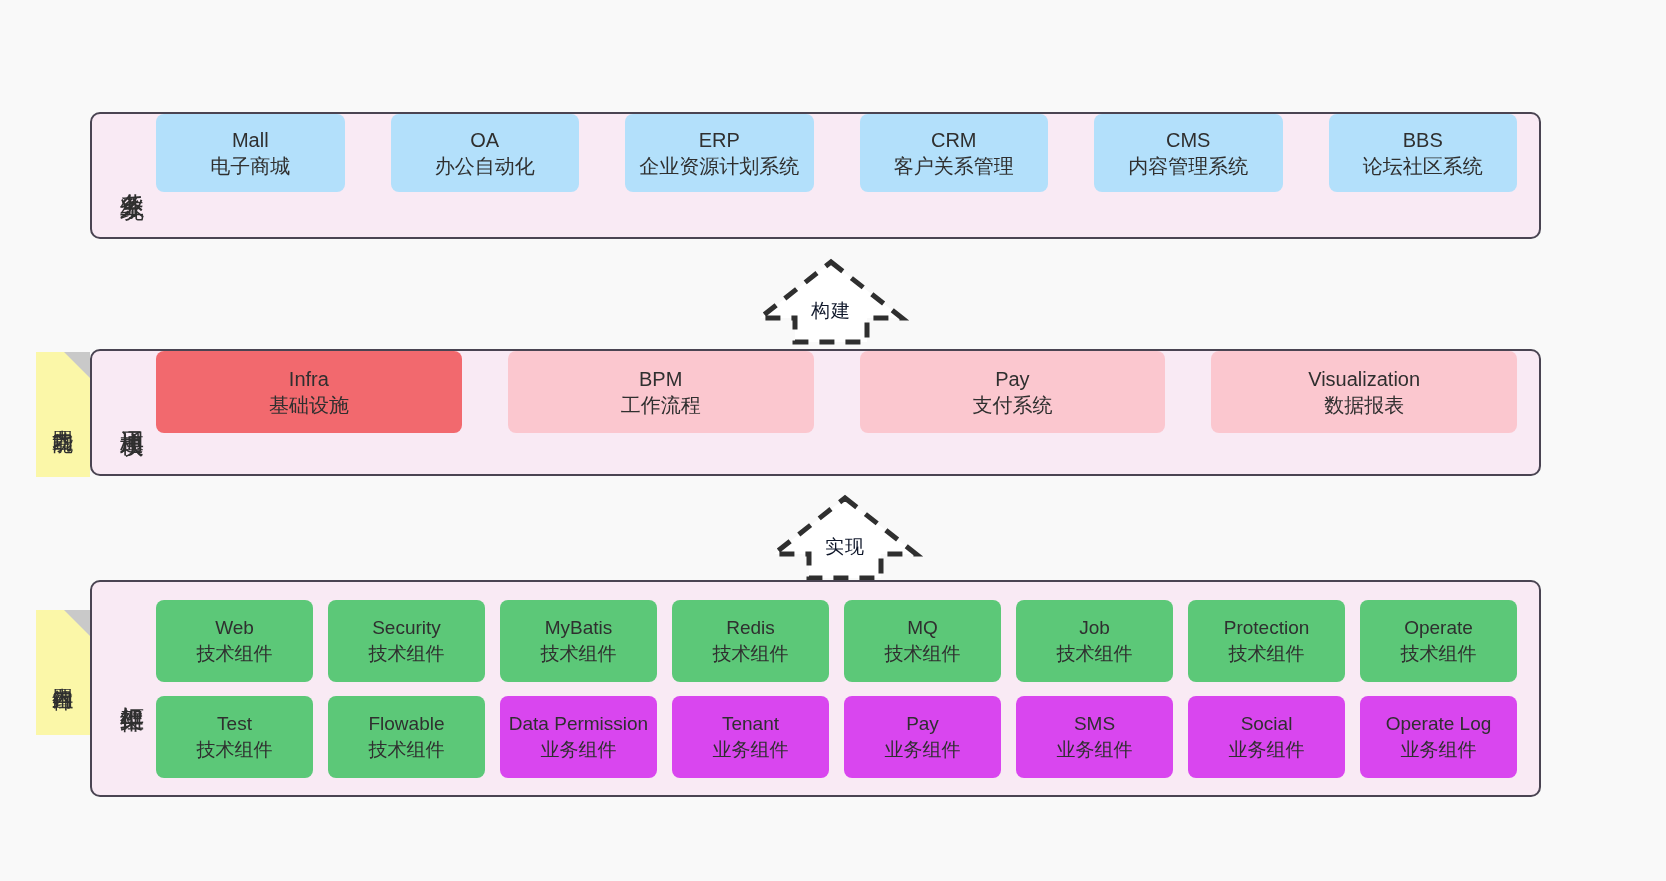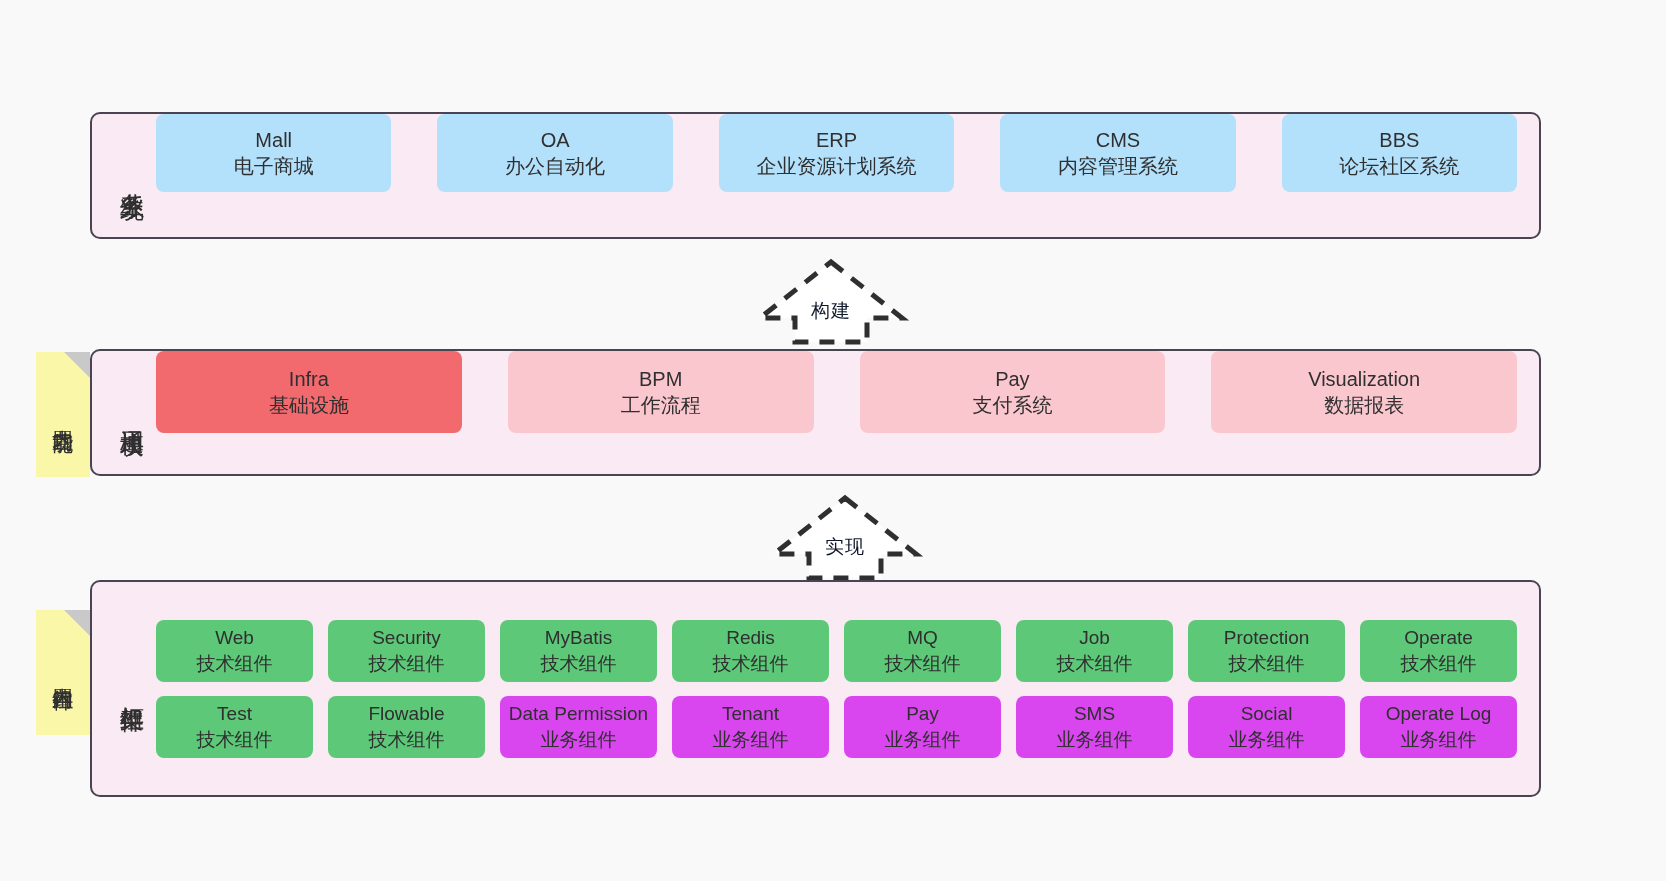--- a/index.html
+++ b/index.html
@@ -117,21 +117,21 @@
 
   
   #layer-framework {
     left: 90px;
     top: 580px;
     width: 1451px;
     height: 217px;
   }
   #layer-framework .cards { padding-right: 22px; }
   #layer-framework .card {
-    height: 62px;
+    height: 82px;
     font-size: 19px;
   }
   .card.green-strong { background: #5cc878; }
   .card.green-light  { background: #d946ef; }
 
   
   .note {
     position: absolute;
     width: 54px;
     background: #fbf7a8;
@@ -202,20 +202,24 @@
       </div>
       <div class="card">
         <span class="en">OA</span>
         <span class="cn">办公自动化</span>
       </div>
       <div class="card">
         <span class="en">ERP</span>
         <span class="cn">企业资源计划系统</span>
       </div>
       <div class="card">
+        <span class="en">CRM</span>
+        <span class="cn">客户关系管理</span>
+      </div>
+      <div class="card">
         <span class="en">CMS</span>
         <span class="cn">内容管理系统</span>
       </div>
       <div class="card">
         <span class="en">BBS</span>
         <span class="cn">论坛社区系统</span>
       </div>
     </div>
   </div>
 

